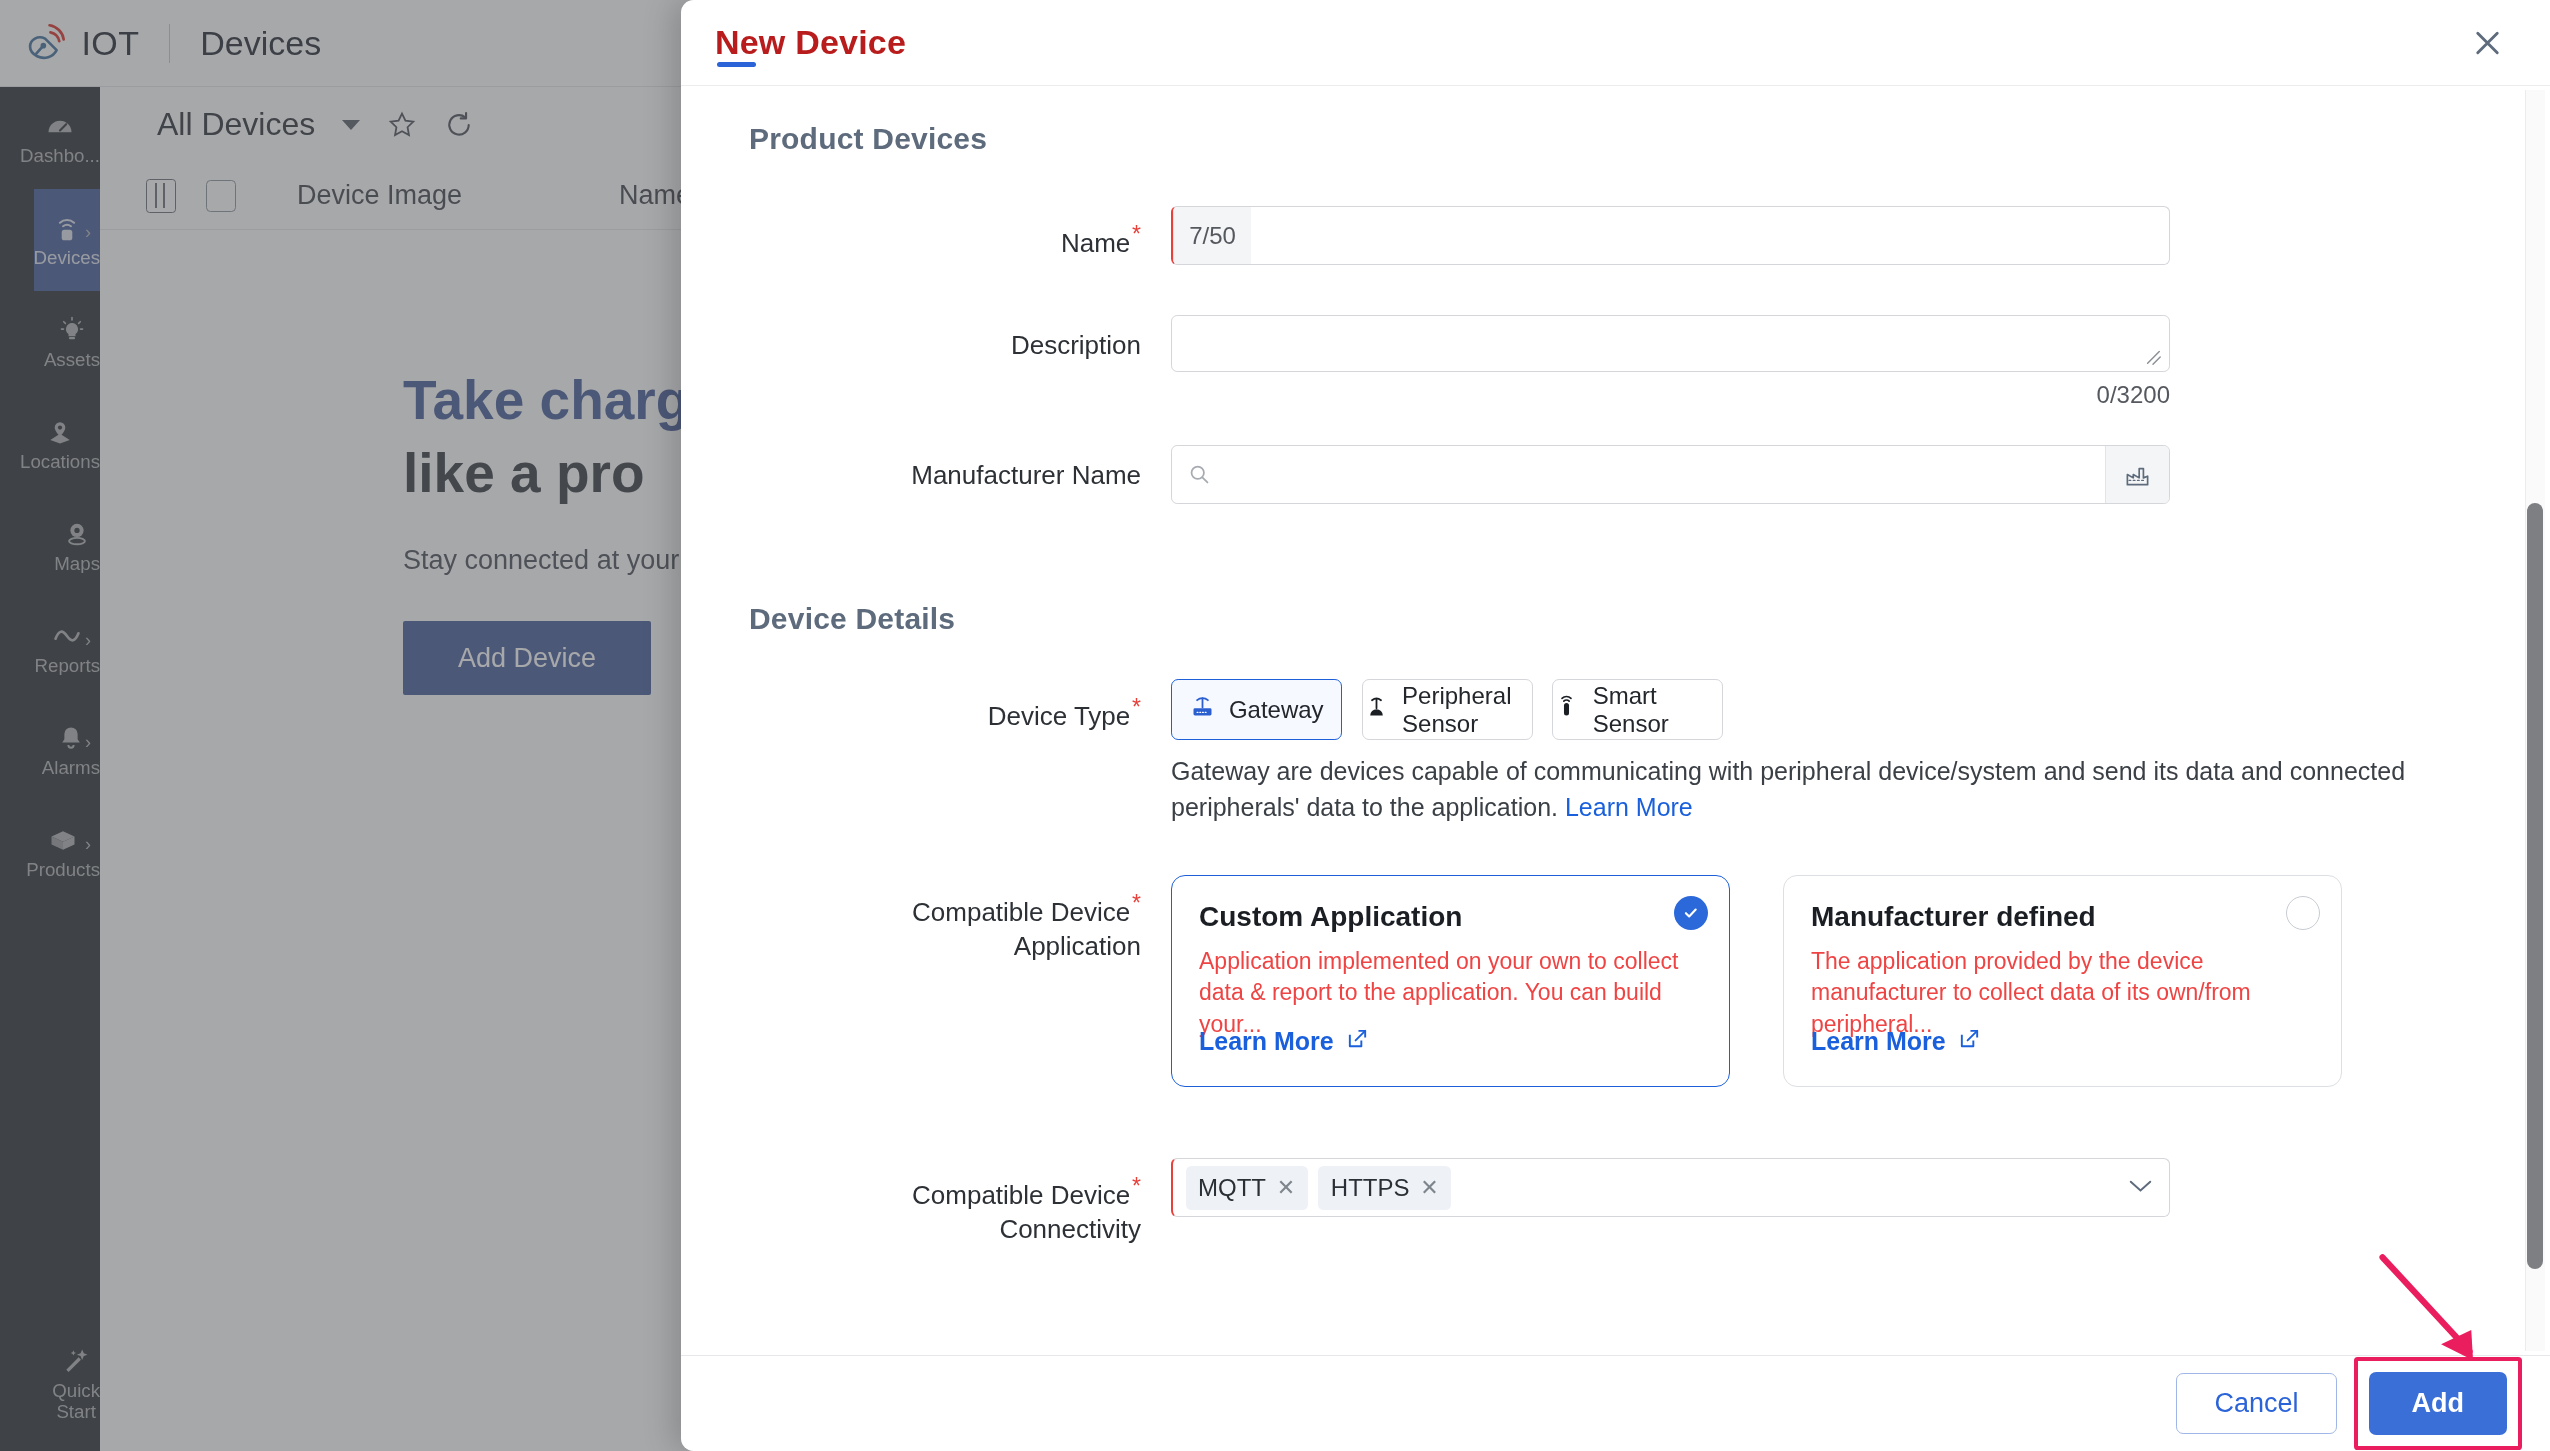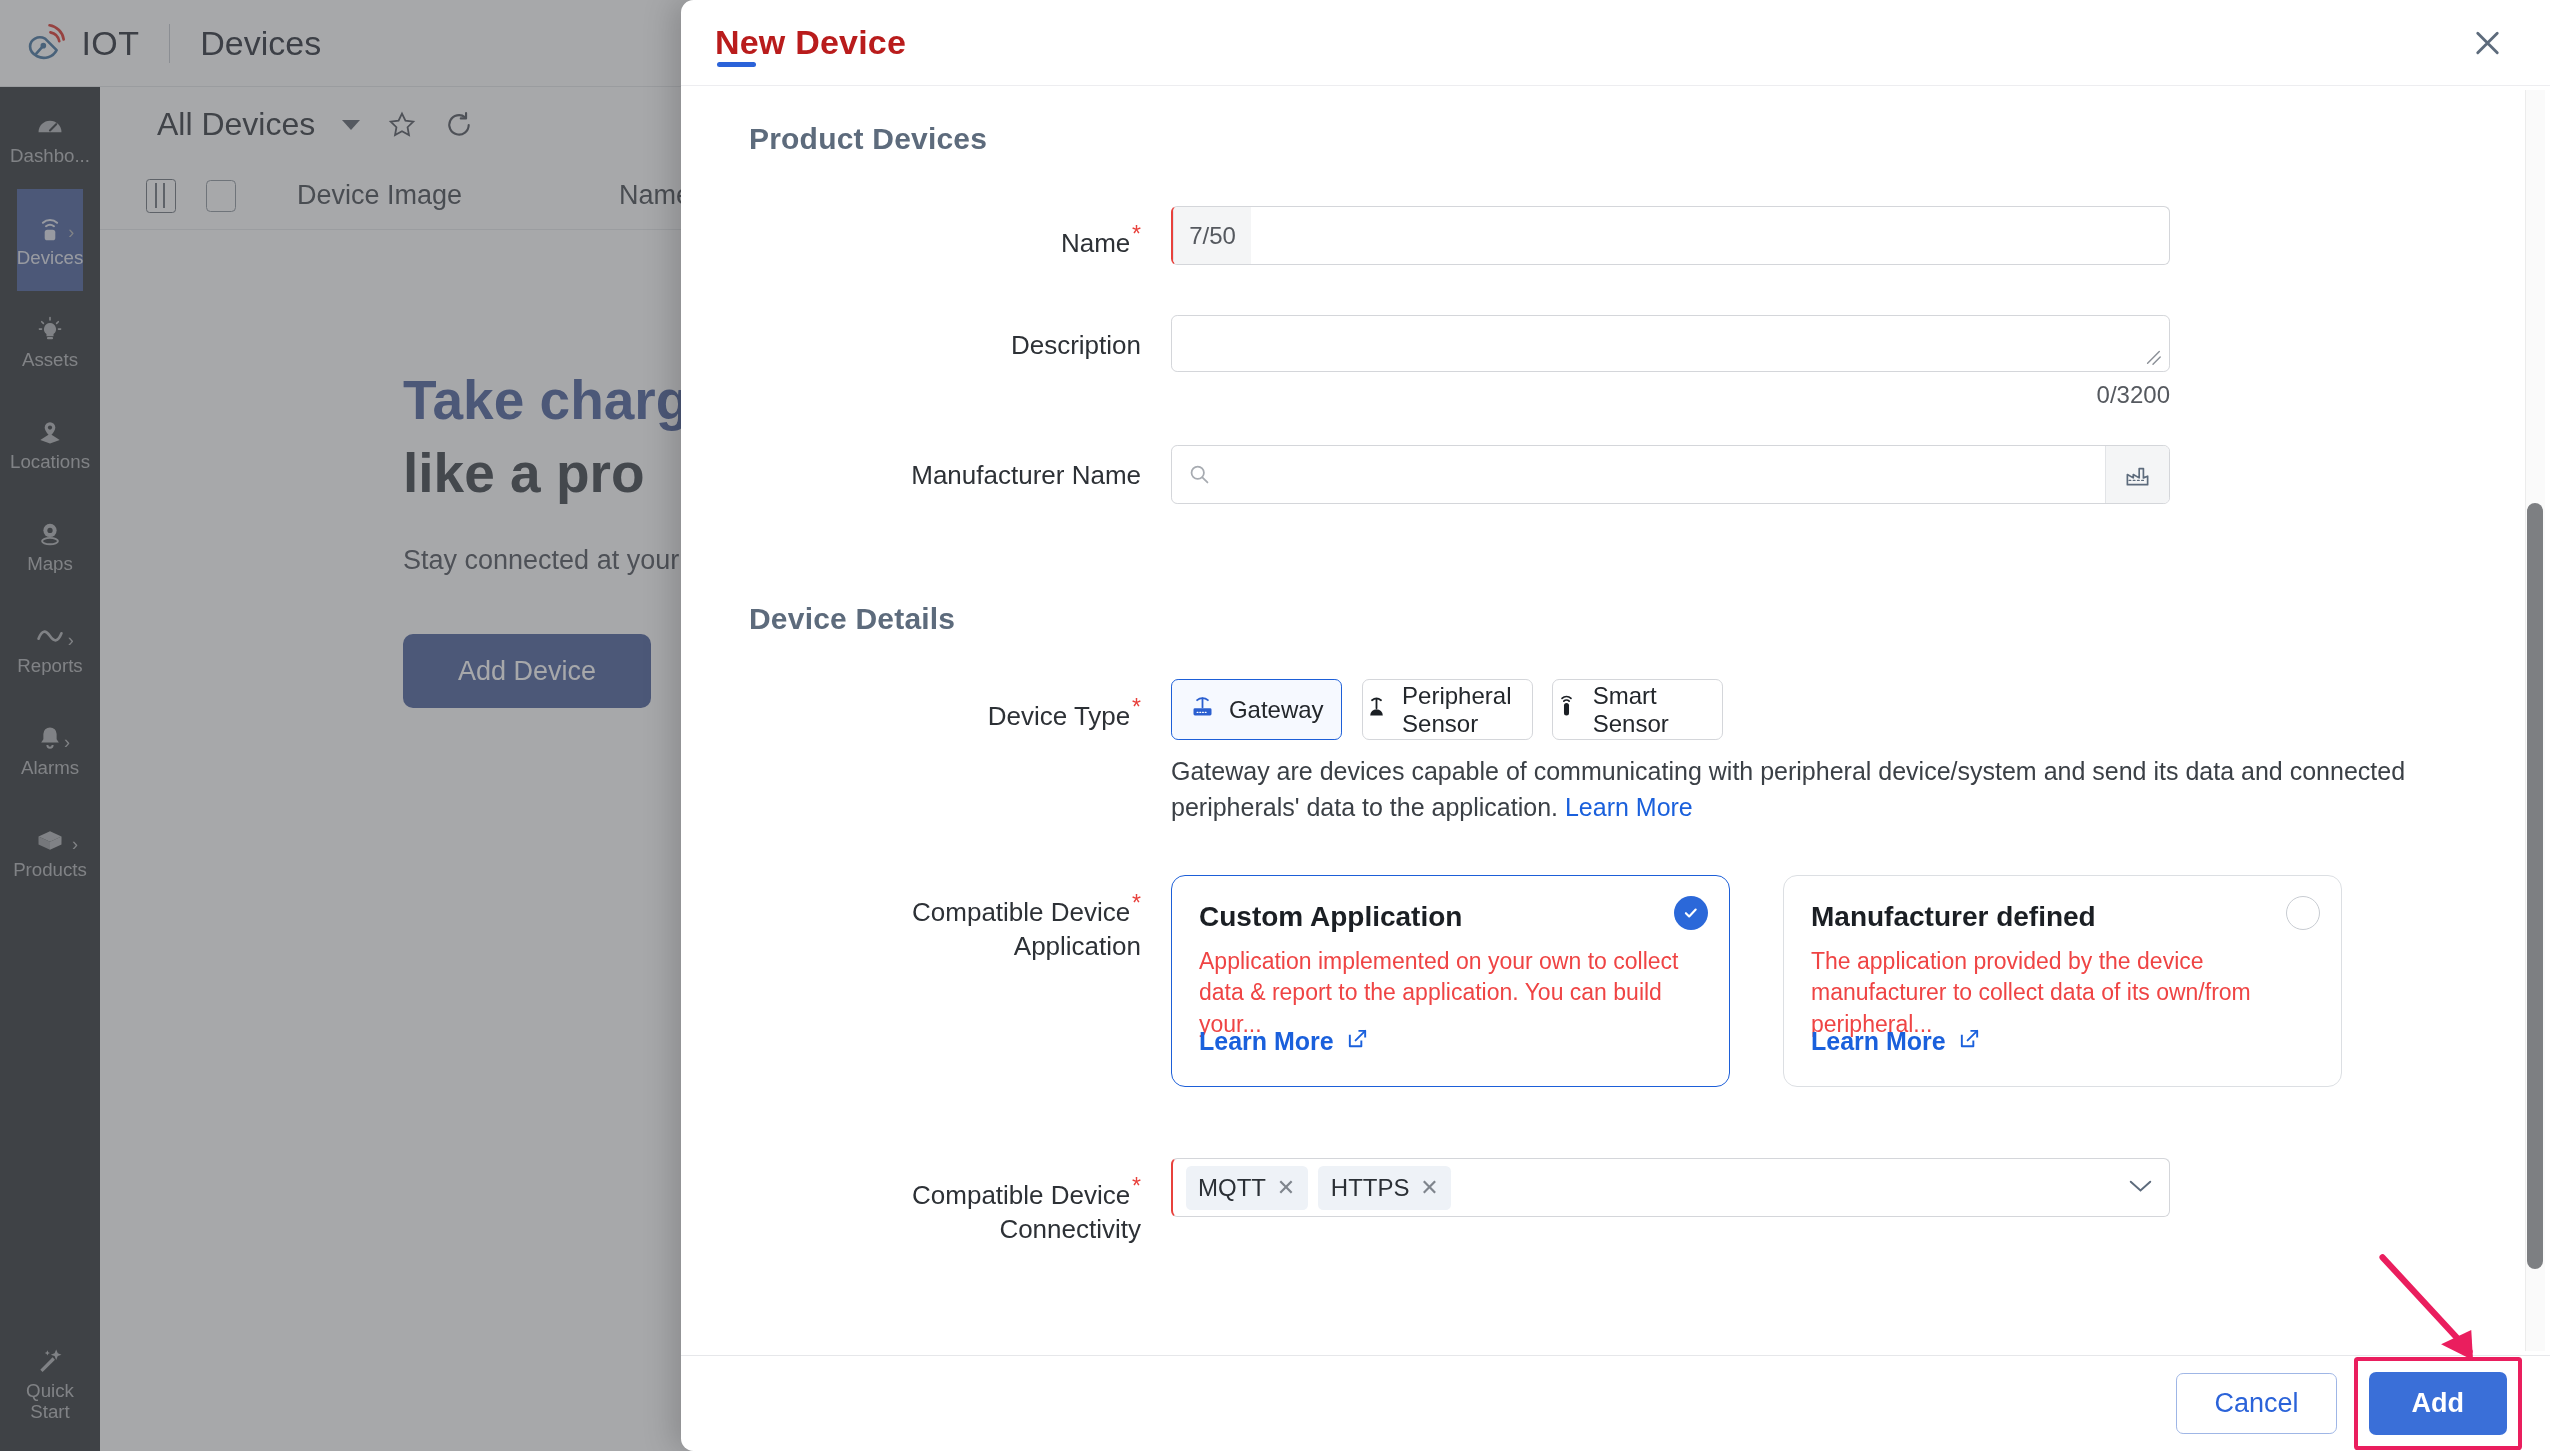--- a/index.html
+++ b/index.html
@@ -29,21 +29,21 @@
   .topbar-divider {
     width: 0.9px; height: 39px; background: #ccd0d6; margin: 0 30px;
   }
   .topbar-page {
     font-size: 34px; color: #3c4149; font-weight: 400;
   }
 
   #app-sidebar {
     position: absolute; top: 87px; left: 0; width: 100px; bottom: 0;
     background: #434649;
-    display: flex; flex-direction: column; align-items: center;
+    display: flex; flex-direction: column; align-items: flex-end;
   }
   .side-item {
     position: relative;
     height: 102px;
     display: flex; flex-direction: column;
     align-items: center; justify-content: center;
     gap: 5.3px;
     color: #b9bbbd;
     cursor: pointer;
   }
@@ -92,23 +92,23 @@
   #empty-state {
     margin-top: 134px; padding-left: 303px;
   }
   .empty-h1 {
     font-size: 55px; font-weight: 700; line-height: 1.32;
   }
   .empty-h1 .hl { color: #5a6ea5; }
   .empty-h1 .dk { color: #4c5057; }
   .empty-sub { margin-top: 36px; font-size: 27px; color: #5d6169; }
   .empty-btn {
-    margin-top: 58px; display: inline-block;
+    margin-top: 45px; display: inline-block;
     background: #5a6ea5; color: #ffffff;
-    font-size: 27px; padding: 21.4px 55px; border-radius: 10px;
+    font-size: 27px; padding: 21.4px 55px; border-radius: 2px;
   }
 
   #scrim {
     position: absolute; inset: 0;
     background: rgba(60,62,66,0.45);
     z-index: 40;
   }
 
   
   #modal {

